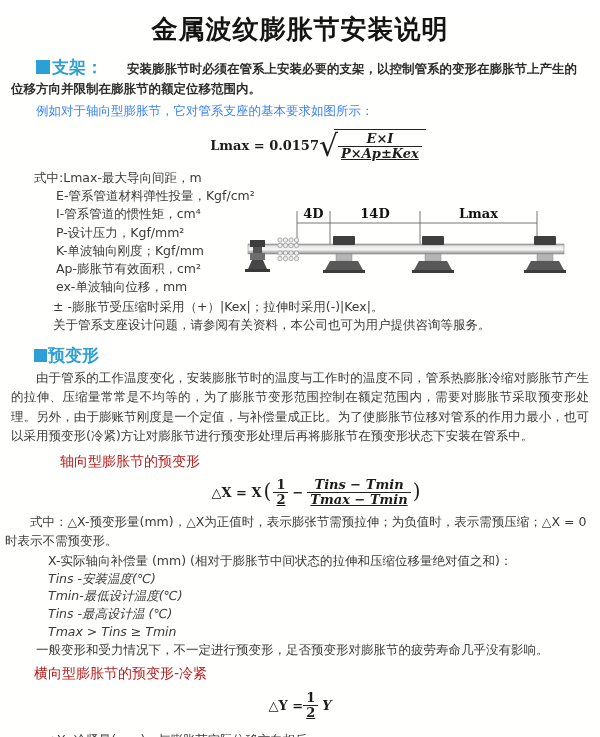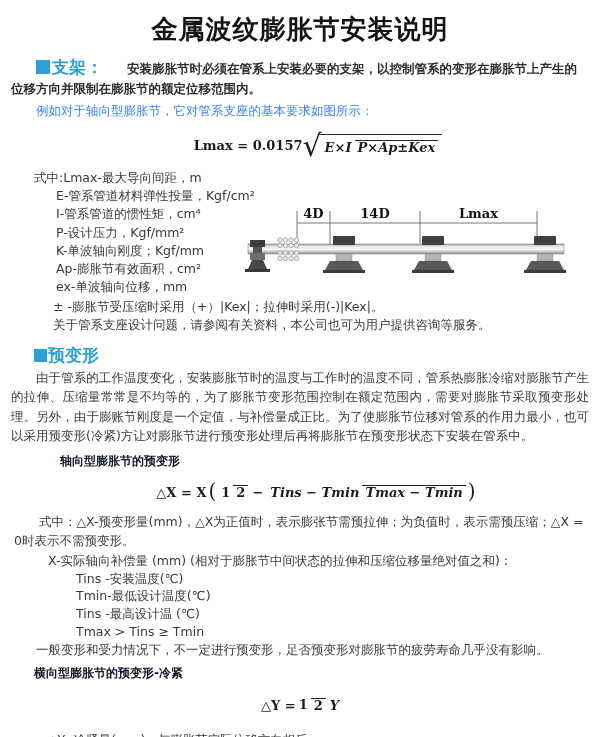--- a/index.html
+++ b/index.html
@@ -18,22 +18,22 @@
   .sec-title { color:#2b9fd6; font-size:17px; font-weight:bold; margin-right:24px; }
   .p-example { margin:2px 11px 0; text-indent:25px; color:#3b82f6; }
 
   .formula { display:flex; justify-content:center; align-items:center;
     font-family:"DejaVu Serif","Liberation Serif",serif; font-weight:bold;
     font-size:13px; color:#1c1c1c; }
   .f1 { margin:7px 0 0; height:36px; transform:translateX(18px); }
   .f-lhs { }
   .rad-sign { font-size:30px; font-weight:normal; line-height:30px; margin-right:-4px; transform:translateY(1px); }
   .rad-body { display:inline-block; border-top:1.4px solid #222; padding:2px 4px 0; }
-  .frac { display:inline-flex; flex-direction:row; align-items:center; line-height:14px; vertical-align:middle; }
-  .frac .den { border-top:1px solid #222; padding:0 3px; }
+  .frac { display:inline-flex; flex-direction:column; align-items:center; line-height:14px; vertical-align:middle; }
+  .frac .den { border-top:1px solid #222; padding:0 3px;text-decoration:underline; }
   .frac .num { padding:0 3px; }
   .it { font-style:italic; }
 
   .def-intro { margin:6px 0 0 34px; line-height:18px; }
   .def-list { margin:0 0 0 56px; width:250px; }
   .def-list div { line-height:18.3px; }
   .note-pm { margin:1px 11px 0 53px; line-height:18.5px; }
   .note-service { margin:0 11px 0 53px; line-height:18.5px; }
 
   .diagram { position:absolute; left:244px; top:193px; width:352px; height:92px; }
@@ -42,31 +42,31 @@
     font-family:"DejaVu Serif","Liberation Serif",serif; font-weight:bold;
     font-size:13px; line-height:14px; color:#111; }
   .dl1 { left:53px; width:33px; }
   .dl2 { left:86px; width:90px; }
   .dl3 { left:176px; width:117px; }
 
   .sec-head2 { margin:9px 0 0 34px; font-size:17px; line-height:22px; font-weight:bold; color:#2b9fd6; }
   .sec-head2 .sq { width:13px; height:13px; margin-right:1px; }
   .p-pre { margin:2px 11px 0; text-indent:25px; line-height:19.5px; text-align:justify; }
 
-  .subhead { font-size:12px; line-height:22px; font-weight:bold; color:#0f172a; }
+  .subhead { font-size:14px; line-height:22px; font-weight:normal; color:#b91c1c; }
   .sh-axial { margin:4px 0 0 60px; }
   .sh-lateral { margin:3px 0 0 34px; }
 
   .f2 { margin:4px 0 0; height:34px;padding-left:34px; }
   .f2 .paren { font-size:20px; font-weight:normal; margin:0 2px; transform:translateY(-1px); }
   .f2 .op { margin:0 4px; }
 
-  .p-explain { margin:2px 14px 0; text-indent:25px; line-height:19.5px; }
+  .p-explain { margin:2px 5px 0; text-indent:25px; line-height:19.5px; }
   .x-def { margin:0 11px 0 48px; line-height:19px; }
-  .temp-list { margin:0 0 0 76px; }
+  .temp-list { margin:0 0 0 48px;font-style:italic; }
   .temp-list div { line-height:17.6px; }
   .p-general { margin:0 11px 0; text-indent:25px; line-height:19px; }
 
   .f3 { margin:6px 0 0; height:30px; }
   .f3 .f-rhs { margin-left:4px; }
   .p-coldtight { margin:10px 11px 0 48px; line-height:19px; }
 </style>
 </head>
 <body>
 

